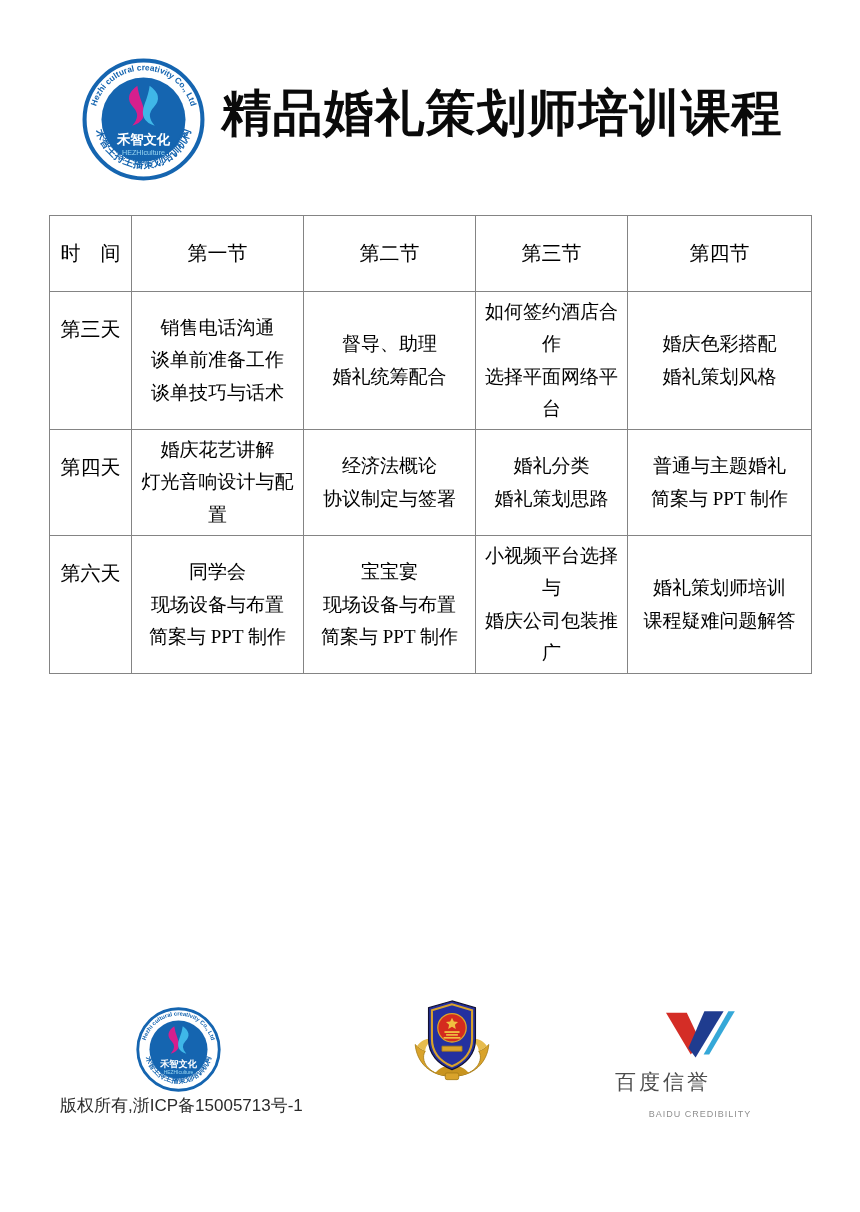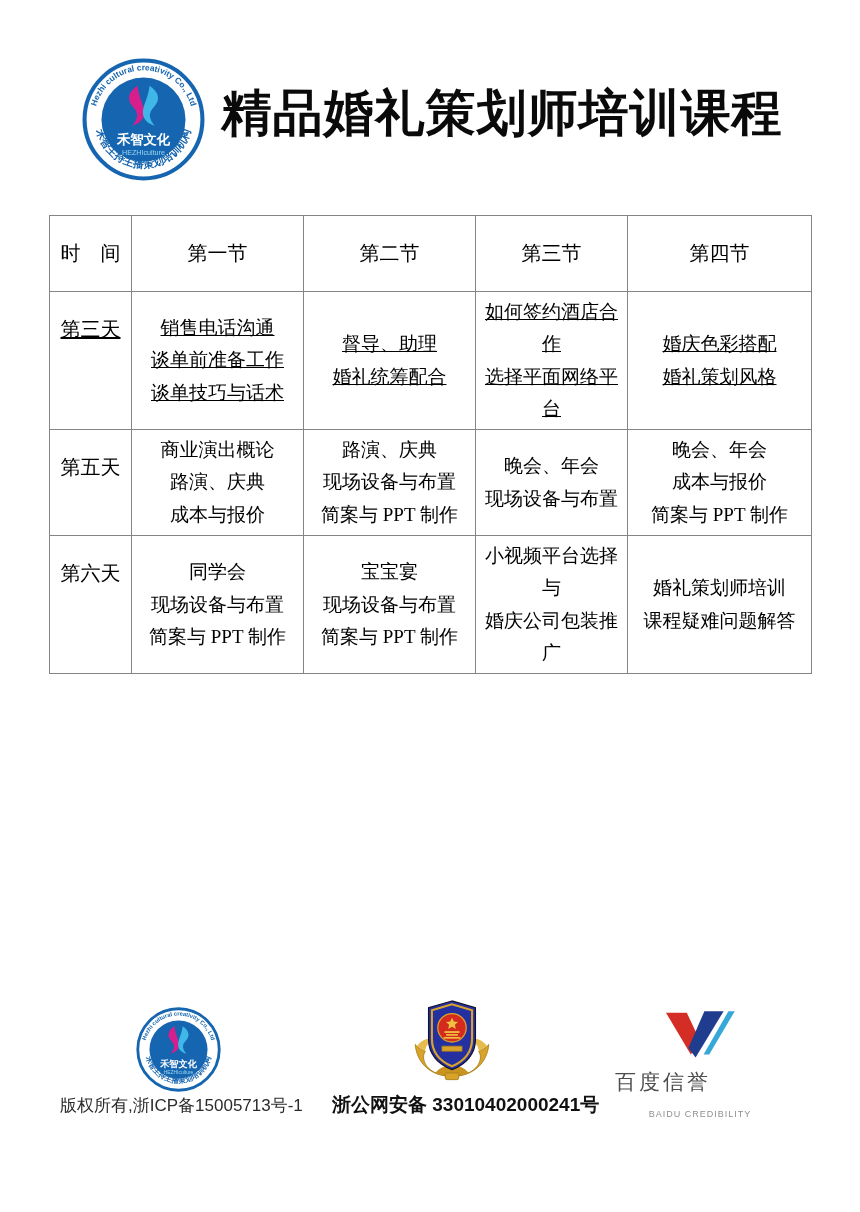--- a/index.html
+++ b/index.html
@@ -60,21 +60,21 @@
   }
   td.cell {
     font-size: 19px;
     vertical-align: middle;
     white-space: pre-line;
     line-height: 1.7;
     padding: 4px 6px;
   }
   tr.r0 { height: 103px; }
   tr.r1 { height: 108px; }
-  tr.r2 { height: 97px; text-decoration: underline; }
+  tr.r2 { height: 97px; }
   tr.r3 { height: 103px; }
   tr.r4 { height: 105px; }
   tr.r5 { height: 97px; }
 
   
   .footer-logo {
     position: absolute;
     left: 136px; top: 1007px;
     width: 85px; height: 85px;
   }
@@ -193,32 +193,29 @@
         <td class="cell">销售电话沟通
 谈单前准备工作
 谈单技巧与话术</td>
         <td class="cell">督导、助理
 婚礼统筹配合</td>
         <td class="cell">如何签约酒店合作
 选择平面网络平台</td>
         <td class="cell">婚庆色彩搭配
 婚礼策划风格</td>
       </tr>
-      <tr class="r4">
-        <td class="day">第五天</td>
-        <td class="cell">商业演出概论
-路演、庆典
-成本与报价</td>
-        <td class="cell">路演、庆典
-现场设备与布置
-简案与 PPT 制作</td>
-        <td class="cell">晚会、年会
-现场设备与布置</td>
-        <td class="cell">晚会、年会
-成本与报价
+      <tr class="r3">
+        <td class="day">第四天</td>
+        <td class="cell">婚庆花艺讲解
+灯光音响设计与配置</td>
+        <td class="cell">经济法概论
+协议制定与签署</td>
+        <td class="cell">婚礼分类
+婚礼策划思路</td>
+        <td class="cell">普通与主题婚礼
 简案与 PPT 制作</td>
       </tr>
       <tr class="r5">
         <td class="day">第六天</td>
         <td class="cell">同学会
 现场设备与布置
 简案与 PPT 制作</td>
         <td class="cell">宝宝宴
 现场设备与布置
 简案与 PPT 制作</td>
@@ -248,21 +245,20 @@
     <path d="M50 10 L 26 17 L 26 51 C 26 67 36 78 50 84 C 64 78 74 67 74 51 L 74 17 Z" fill="none" stroke="#d9a32b" stroke-width="2.5"></path>
 
     <circle cx="50" cy="38" r="17" fill="#d42b1e" stroke="#d9a32b" stroke-width="1.5"></circle>
     <path d="M50 26 l2.2 4.6 5 .5 -3.7 3.4 1 5 -4.5 -2.6 -4.5 2.6 1 -5 -3.7 -3.4 5 -.5 Z" fill="#f0c040"></path>
     <rect x="41" y="42" width="18" height="2.2" fill="#f0c040"></rect>
     <rect x="43" y="45.5" width="14" height="2" fill="#f0c040"></rect>
     <rect x="40" y="49" width="20" height="2" fill="#f0c040"></rect>
 
     <path d="M38 60 h24 v6 h-24 Z" fill="#d9a32b" stroke="#a87c15" stroke-width="1"></path>
   </svg>
-  <div class="police-filing">浙公网安备 33010402000241号</div>
 
   <svg class="baidu-v" viewBox="0 0 100 75">
     <polygon points="10,6 36,6 53,42 41,58" fill="#d42d26"></polygon>
     <polygon points="58,4 82,4 47,62 38,50" fill="#1f3c8f"></polygon>
     <polygon points="88,4 96,4 64,58 57,58" fill="#35a8d8"></polygon>
   </svg>
   <div class="baidu-name">百度信誉</div>
   <div class="baidu-en">BAIDU CREDIBILITY</div>
 
 </div>

